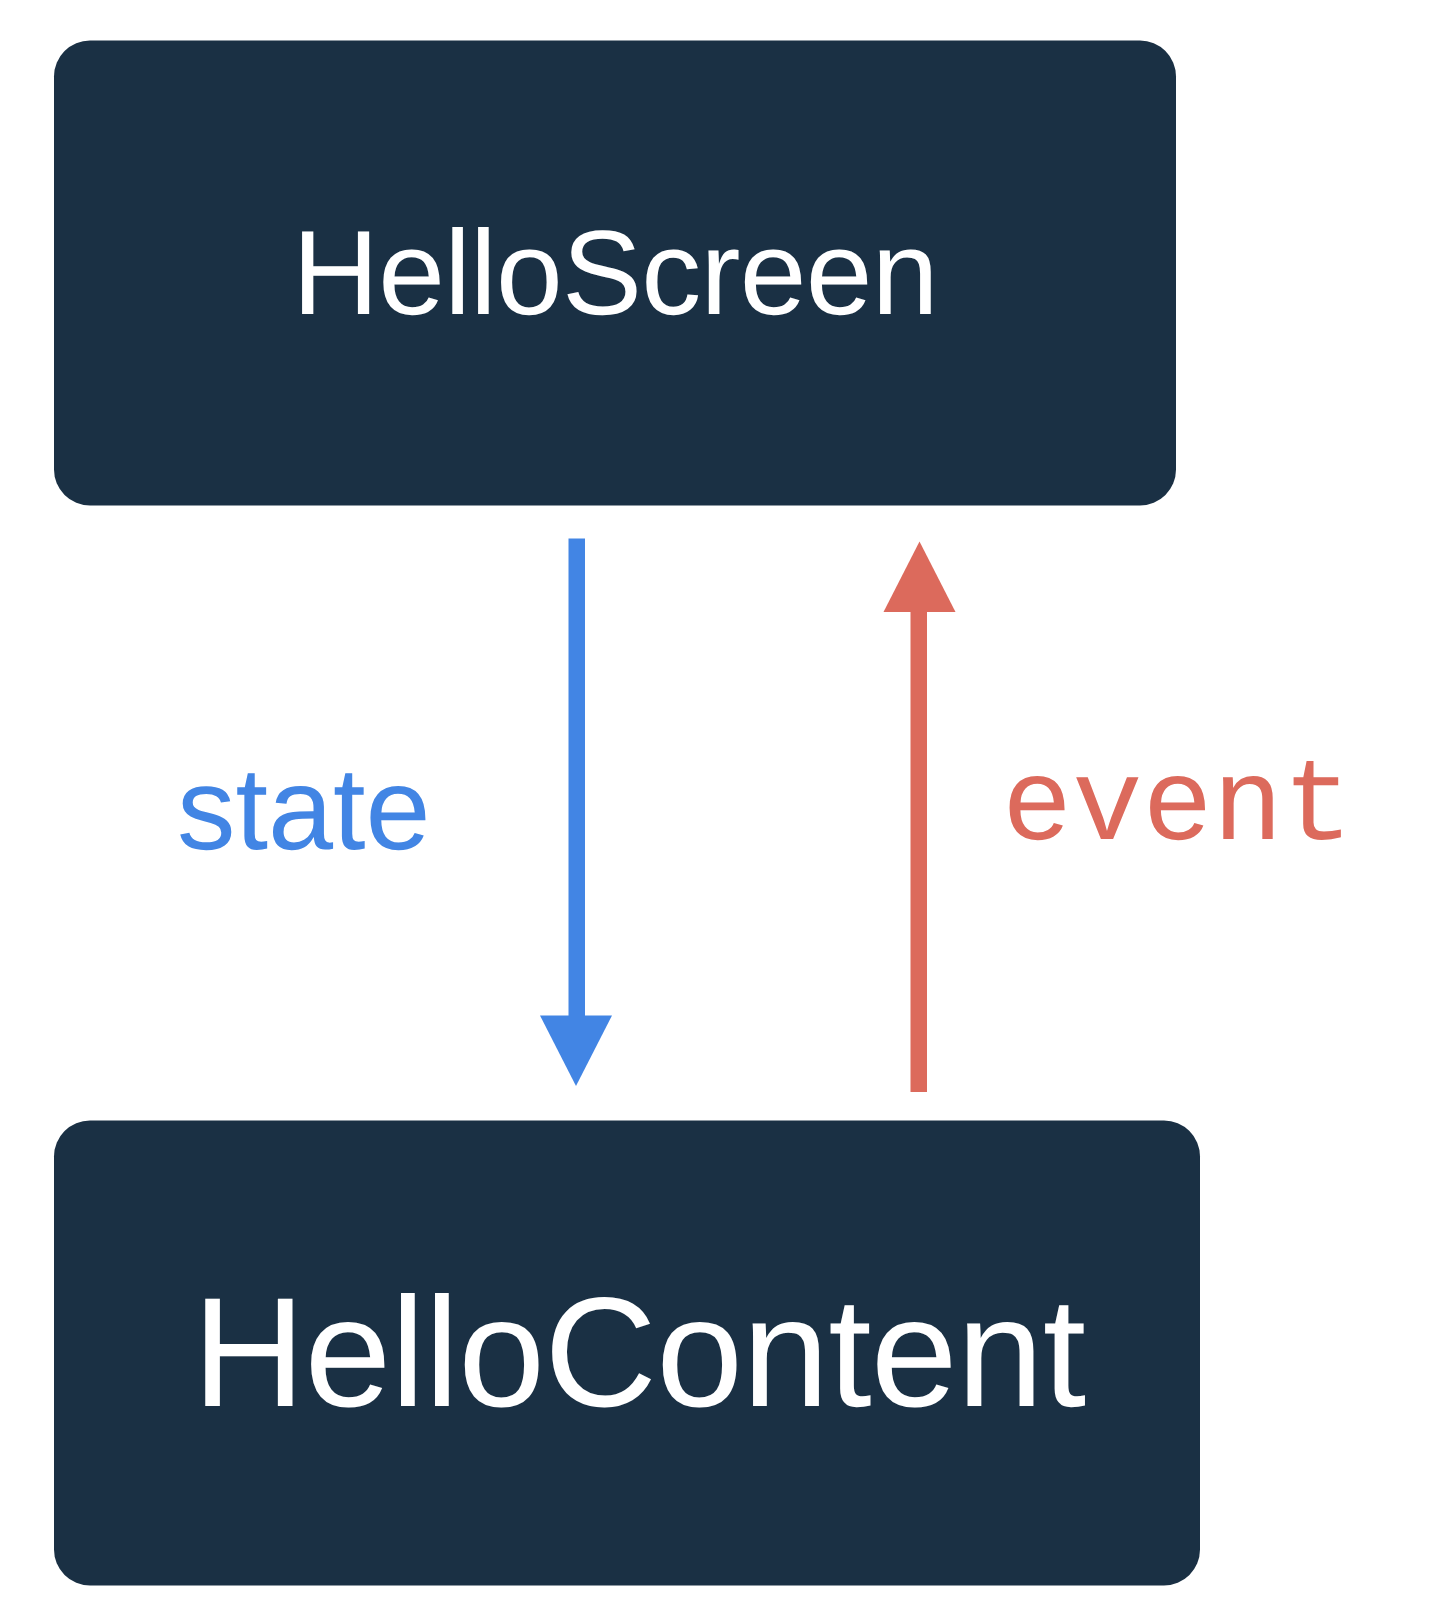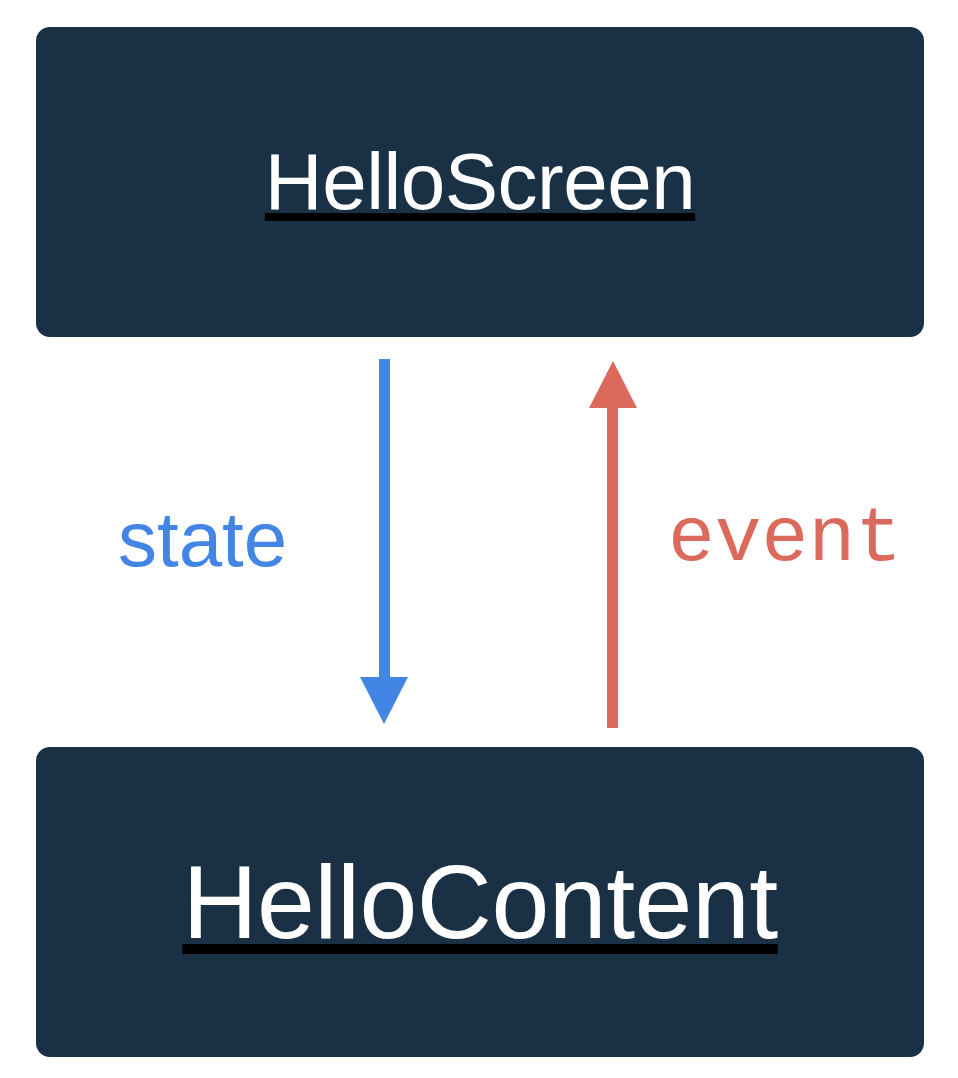--- a/index.html
+++ b/index.html
@@ -15,31 +15,30 @@
     width: 958px;
     height: 1078px;
     background: #ffffff;
     overflow: hidden;
   }
 
   
   .node-box {
     position: absolute;
     left: 36px;
-    width: 888px;
+    width: 748px;
     height: 310px;
     background: #1a3044;
-    border-radius: 14px;
+    border-radius: 24px;
     display: flex;
     align-items: center;
     justify-content: center;
-    text-decoration: underline;
   }
   #node-screen { top: 27px; }
-  #node-content { top: 747px; }
+  #node-content { top: 747px; padding-left: 16px; }
 
   .node-label {
     color: #ffffff;
     font-family: "Liberation Sans", sans-serif;
     font-weight: 400;
     letter-spacing: -0.5px;
     line-height: 1;
     white-space: nowrap;
   }
   #node-screen .node-label { font-size: 80px; }

